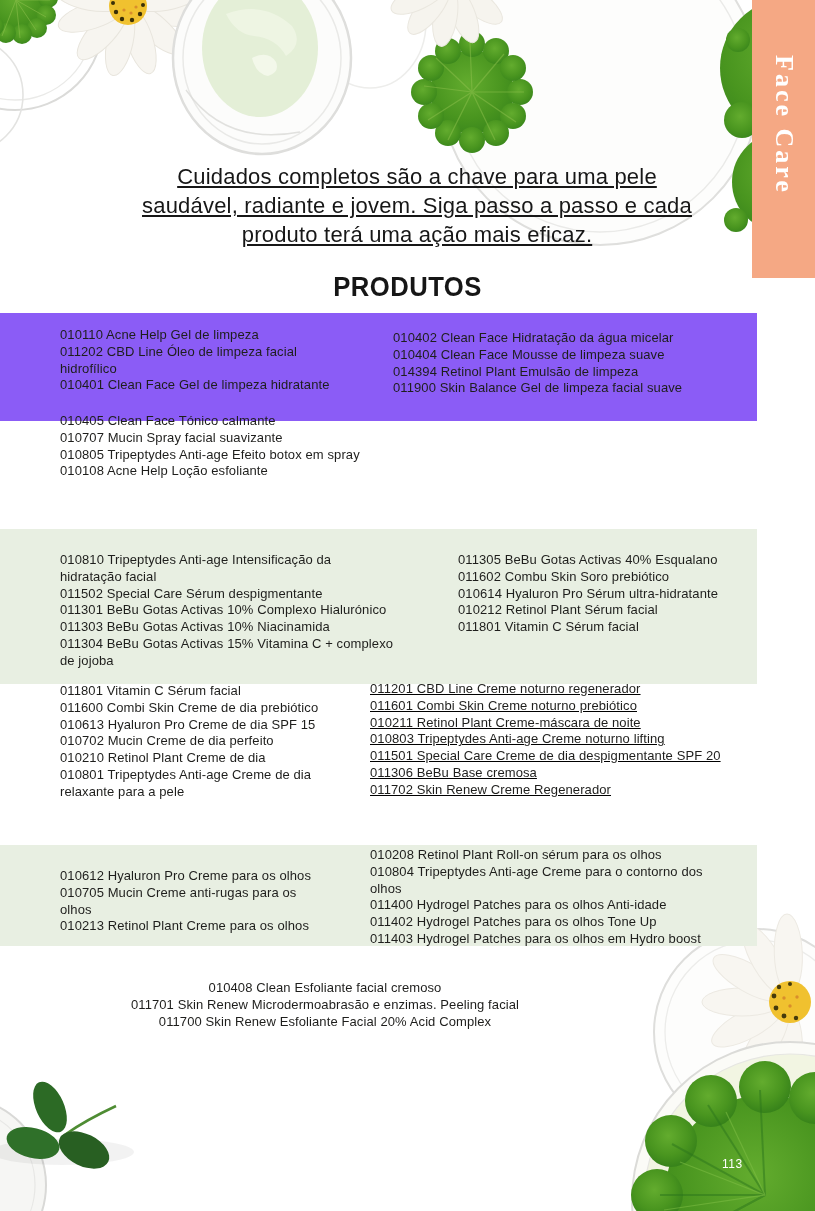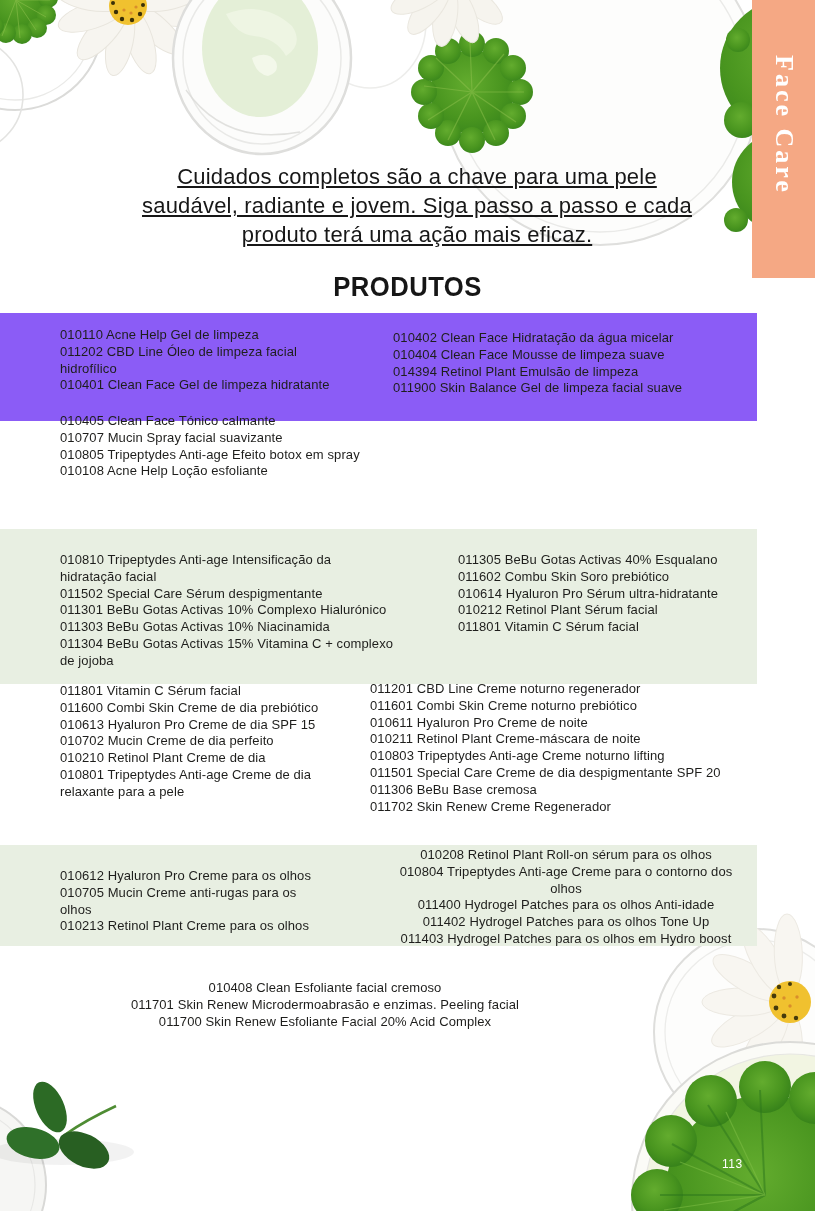--- a/index.html
+++ b/index.html
@@ -38,24 +38,24 @@
   .s0{top:313px;height:108px;}
   .s0 .colL{left:60px;top:14px;width:305px;}
   .s0 .colR{left:393px;top:17px;width:370px;}
   .s1{top:398px;height:72px;padding-left:36px;}
   .s1 .colL{left:60px;top:15px;width:400px;}
   .s2{top:513px;height:155px;margin-top:16px;}
   .s2 .colL{left:60px;top:23px;width:350px;}
   .s2 .colR{left:458px;top:23px;width:300px;}
   .s3{top:668px;height:177px;}
   .s3 .colL{left:60px;top:15px;width:322px;}
-  .s3 .colR{left:370px;top:13px;width:392px;}
+  .s3 .colR{left:370px;top:13px;width:392px;text-decoration:underline;}
   .s4{top:845px;height:101px;}
   .s4 .colL{left:60px;top:23px;width:300px;}
-  .s4 .colR{left:370px;top:2px;width:392px;text-align:center;}
+  .s4 .colR{left:370px;top:2px;width:392px;}
   .s5{top:946px;height:90px;}
   .s5 .colL{left:60px;top:34px;width:530px;text-align:center;}
   .pagenum{
     position:absolute;top:1157px;left:722px;width:50px;z-index:4;
     color:#ffffff;font-size:12px;letter-spacing:0.5px;
   }
 </style>
 </head>
 <body>
 
@@ -234,21 +234,20 @@
           <div class="pline">011600 Combi Skin Creme de dia prebiótico</div>
           <div class="pline">010613 Hyaluron Pro Creme de dia SPF 15</div>
           <div class="pline">010702 Mucin Creme de dia perfeito</div>
           <div class="pline">010210 Retinol Plant Creme de dia</div>
           <div class="pline">010801 Tripeptydes Anti-age Creme de dia
 relaxante para a pele</div>
         </div>
         <div class="col colR">
           <div class="pline">011201 CBD Line Creme noturno regenerador</div>
           <div class="pline">011601 Combi Skin Creme noturno prebiótico</div>
-          <div class="pline">010611 Hyaluron Pro Creme de noite</div>
           <div class="pline">010211 Retinol Plant Creme-máscara de noite</div>
           <div class="pline">010803 Tripeptydes Anti-age Creme noturno lifting</div>
           <div class="pline">011501 Special Care Creme de dia despigmentante  SPF 20</div>
           <div class="pline">011306 BeBu Base cremosa</div>
           <div class="pline">011702 Skin Renew Creme Regenerador</div>
         </div>
       </div>
       <div class="sec s4 band" style="background: rgb(232, 239, 226);">
         <div class="col colL">
           <div class="pline">010612 Hyaluron Pro Creme para os olhos</div>

